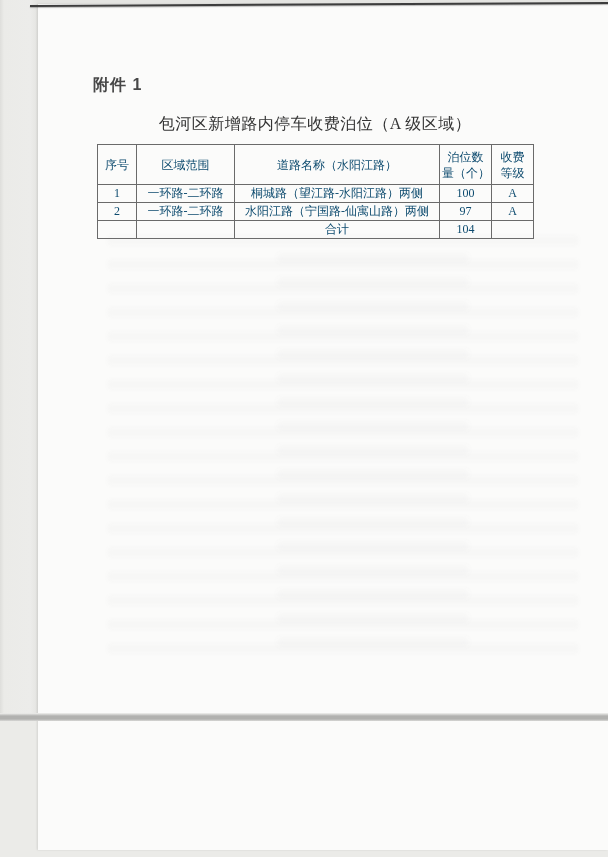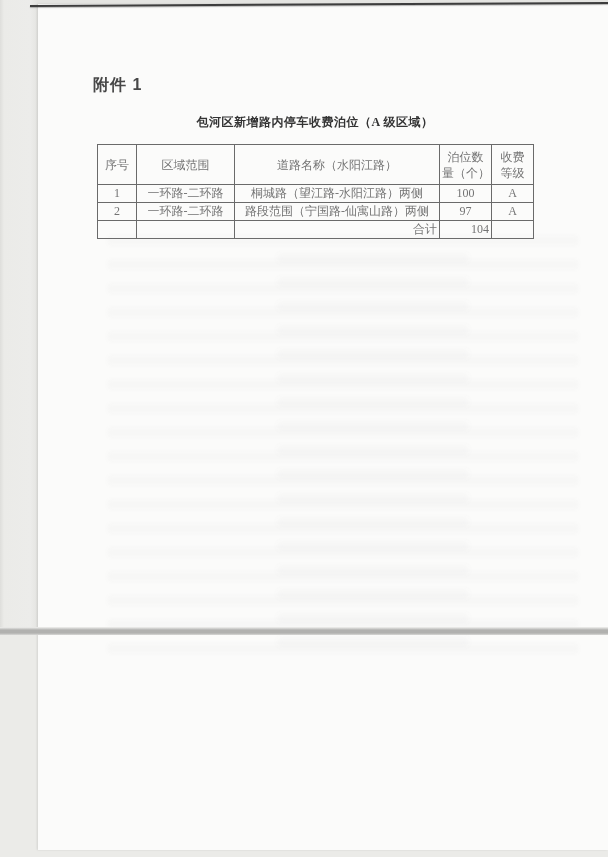--- a/index.html
+++ b/index.html
@@ -7,21 +7,21 @@
     padding: 0;
     width: 608px;
     height: 857px;
     overflow: hidden;
     background: #ebebe8;
     font-family: "Liberation Serif", "DejaVu Serif", serif;
   }
   .scan-stage {
     position: relative;
     width: 608px;
-    height: 635px;
+    height: 721px;
     background: linear-gradient(to right, #dededb 0px, #ebebe8 4px, #ececea 30px, #e4e4e1 38px);
   }
   
   .paper {
     position: absolute;
     left: 38px;
     top: 4px;
     width: 570px;
     height: 846px;
     background: #fbfbfa;
@@ -57,49 +57,49 @@
     font-weight: 600;
     color: #474747;
     letter-spacing: 1px;
   }
   .doc-title {
     position: absolute;
     left: 52px;
     top: 110px;
     width: 450px;
     text-align: center;
-    font-size: 12px;
-    font-weight: bold;
+    font-size: 16px;
+    font-weight: normal;
     color: #333333;
     letter-spacing: 0.5px;
     white-space: nowrap;
   }
   table.parking-table {
     position: absolute;
     left: 59px;
     top: 140px;
     width: 436px;
     border-collapse: collapse;
     table-layout: fixed;
     font-size: 12px;
-    color: #737373;
+    color: #0c4a6e;
   }
   .parking-table td, .parking-table th {
     border: 1px solid #6a6a6a;
     text-align: center;
     vertical-align: middle;
     padding: 0 2px;
     font-weight: normal;
     line-height: 17px;
     overflow: hidden;
     white-space: nowrap;
   }
   .parking-table .header-row th { height: 39px; }
   .parking-table .data-row td   { height: 17px; }
-  .parking-table .total-row td  { height: 16px; text-align: right; }
+  .parking-table .total-row td  { height: 16px; }
   .hdr-line { display: block; line-height: 16px; }
   
   .ghost-bleed {
     position: absolute;
     left: 70px;
     top: 232px;
     width: 470px;
     height: 432px;
     background: repeating-linear-gradient(
       to bottom,
@@ -174,21 +174,21 @@
           <td>1</td>
           <td>一环路-二环路</td>
           <td>桐城路（望江路-水阳江路）两侧</td>
           <td>100</td>
           <td>A</td>
         </tr>
 
         <tr class="data-row">
           <td>2</td>
           <td>一环路-二环路</td>
-          <td>路段范围（宁国路-仙寓山路）两侧</td>
+          <td>水阳江路（宁国路-仙寓山路）两侧</td>
           <td>97</td>
           <td>A</td>
         </tr>
 
         <tr class="total-row">
           <td></td>
           <td></td>
           <td>合计</td>
           <td>104</td>
           <td></td>

